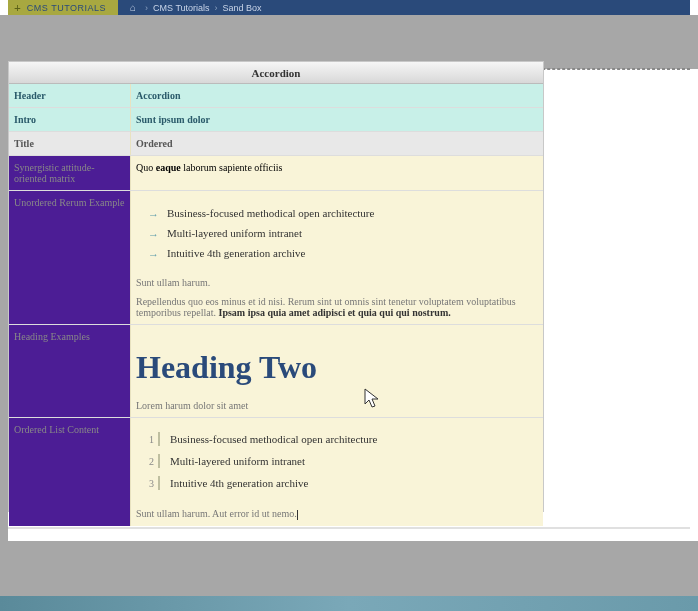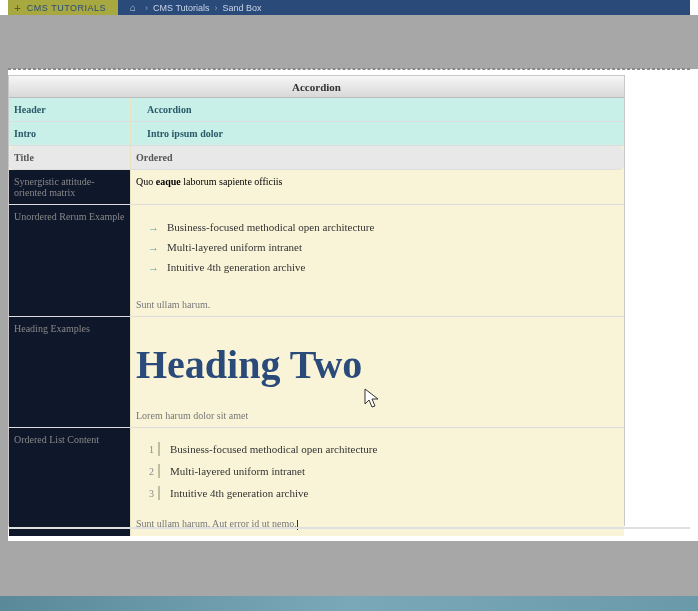--- a/index.html
+++ b/index.html
@@ -14,40 +14,40 @@
   .top-bar { position: absolute; top: 0; left: 8px; right: 8px; height: 15px; background: #2a4a7a; display: flex; align-items: center; }
   .tab-green { background: #a8a840; height: 15px; display: flex; align-items: center; padding: 0 12px 0 6px; min-width: 110px; }
   .tab-plus { color: #5a6018; font-size: 12px; font-weight: bold; margin-right: 6px; line-height: 1; }
   .tab-label { color: #2a4a7a; font-size: 9px; letter-spacing: 0.5px; font-family: Arial, sans-serif; }
   .crumb-area { flex: 1; height: 15px; display: flex; align-items: center; padding-left: 12px; color: #c8d4e8; font-size: 9px; font-family: Arial, sans-serif; }
   .crumb-home { font-size: 10px; margin-right: 4px; }
   .crumb-sep { margin: 0 5px; color: #8aa0c0; }
 
   .dashed-sep { position: absolute; top: 68px; left: 8px; right: 8px; height: 1px; border-top: 1px dashed #888; border-bottom: 1px dashed #888; }
 
-  .content-box { position: absolute; top: 75px; left: 8px; width: 617px; height: 451px; background: #f5f0d5; border: 1px solid #c8c8c8; }
+  .content-box { position: absolute; top: 61px; left: 8px; width: 536px; height: 451px; background: #f5f0d5; border: 1px solid #c8c8c8; }
   .header-bar { height: 22px; background: linear-gradient(#f6f6f6, #d8d8d8); border-bottom: 1px solid #bbb; text-align: center; font-size: 11px; font-weight: bold; color: #333; line-height: 22px; }
   
   .row { display: flex; border-bottom: 1px solid #ddd; font-size: 10px; }
   .cell-l { width: 122px; padding: 6px 5px; border-right: 1px solid #e8e2c0; }
   .cell-r { flex: 1; padding: 6px 5px; }
-  .row-head { background: #c8f0e8; color: #2a5a6a; font-weight: bold; gap: 11px; }
-  .row-sub { background: #e8e8e8; color: #555; font-weight: bold; border-radius: 7px; }
+  .row-head { background: #c8f0e8; color: #2a5a6a; font-weight: bold; }
+  .row-sub { background: #e8e8e8; color: #555; font-weight: bold; }
   .row-body { background: #f9f4d8; }
-  .row-body .cell-l { color: #888; background: #0f172a; }
+  .row-body .cell-l { color: #888; background: #4c1d95; }
   
   .bold-part { font-weight: bold; text-align: right; }
   
   ul.arrow-list { list-style: none; padding: 6px 0 6px 12px; }
   ul.arrow-list li { padding: 4px 0; font-size: 11px; color: #333; }
   ul.arrow-list li::before { content: "→"; color: #5a9aaa; margin-right: 8px; font-weight: bold; }
   
-  .para { font-size: 10px; color: #777; margin-top: 16px; }
+  .para { font-size: 10px; color: #777; margin-top: 8px; }
   
-  .h2-style { font-family: Georgia, serif; font-weight: bold; font-size: 40px; color: #2a4a7a; padding: 18px 0 6px 0; }
+  .h2-style { font-family: Georgia, serif; font-weight: bold; font-size: 32px; color: #2a4a7a; padding: 18px 0 6px 0; }
   
   ol.num-list { list-style: none; padding: 4px 0 4px 4px; }
   ol.num-list li { padding: 4px 0; font-size: 11px; color: #333; display: flex; align-items: center; }
   ol.num-list li .num { color: #888; font-size: 10px; width: 14px; text-align: right; margin-right: 4px; }
   ol.num-list li .bar { width: 2px; height: 14px; background: #bfbfa0; margin-right: 10px; }
   
   .last-p { font-size: 10px; color: #777; margin-top: 10px; }
   .caret { display: inline-block; width: 1px; height: 10px; background: #333; vertical-align: middle; }
 
   .cursor-arrow { position: absolute; top: 388px; left: 364px; width: 18px; height: 22px; pointer-events: none; }
@@ -79,21 +79,21 @@
 
   <div class="content-box">
     <div class="header-bar">Accordion</div>
 
     <div class="row row-head">
       <div class="cell-l">Header</div>
       <div class="cell-r">Accordion</div>
     </div>
     <div class="row row-head">
       <div class="cell-l">Intro</div>
-      <div class="cell-r">Intro ipsum dolor</div>
+      <div class="cell-r">Sunt ipsum dolor</div>
     </div>
     <div class="row row-sub">
       <div class="cell-l">Title</div>
       <div class="cell-r">Ordered</div>
     </div>
 
     <div class="row row-body">
       <div class="cell-l">Synergistic attitude-oriented matrix</div>
       <div class="cell-r">
         <span>Quo </span><span class="bold-part">eaque</span><span> laborum sapiente officiis</span>
@@ -102,20 +102,23 @@
 
     <div class="row row-body">
       <div class="cell-l">Unordered Rerum Example</div>
       <div class="cell-r">
         <ul class="arrow-list">
           <li>Business-focused methodical open architecture</li>
           <li>Multi-layered uniform intranet</li>
           <li>Intuitive 4th generation archive</li>
         </ul>
         <div class="para">Sunt ullam harum.</div>
+        <div class="para">
+          <span>Repellendus quo eos minus et id nisi. Rerum sint ut omnis sint tenetur voluptatem voluptatibus temporibus repellat. </span><span class="bold-part" style="color:#333">Ipsam ipsa quia amet adipisci et quia qui qui nostrum.</span>
+        </div>
       </div>
     </div>
 
     <div class="row row-body">
       <div class="cell-l">Heading Examples</div>
       <div class="cell-r">
         <div class="h2-style">Heading Two</div>
         <div class="para">Lorem harum dolor sit amet</div>
       </div>
     </div>

